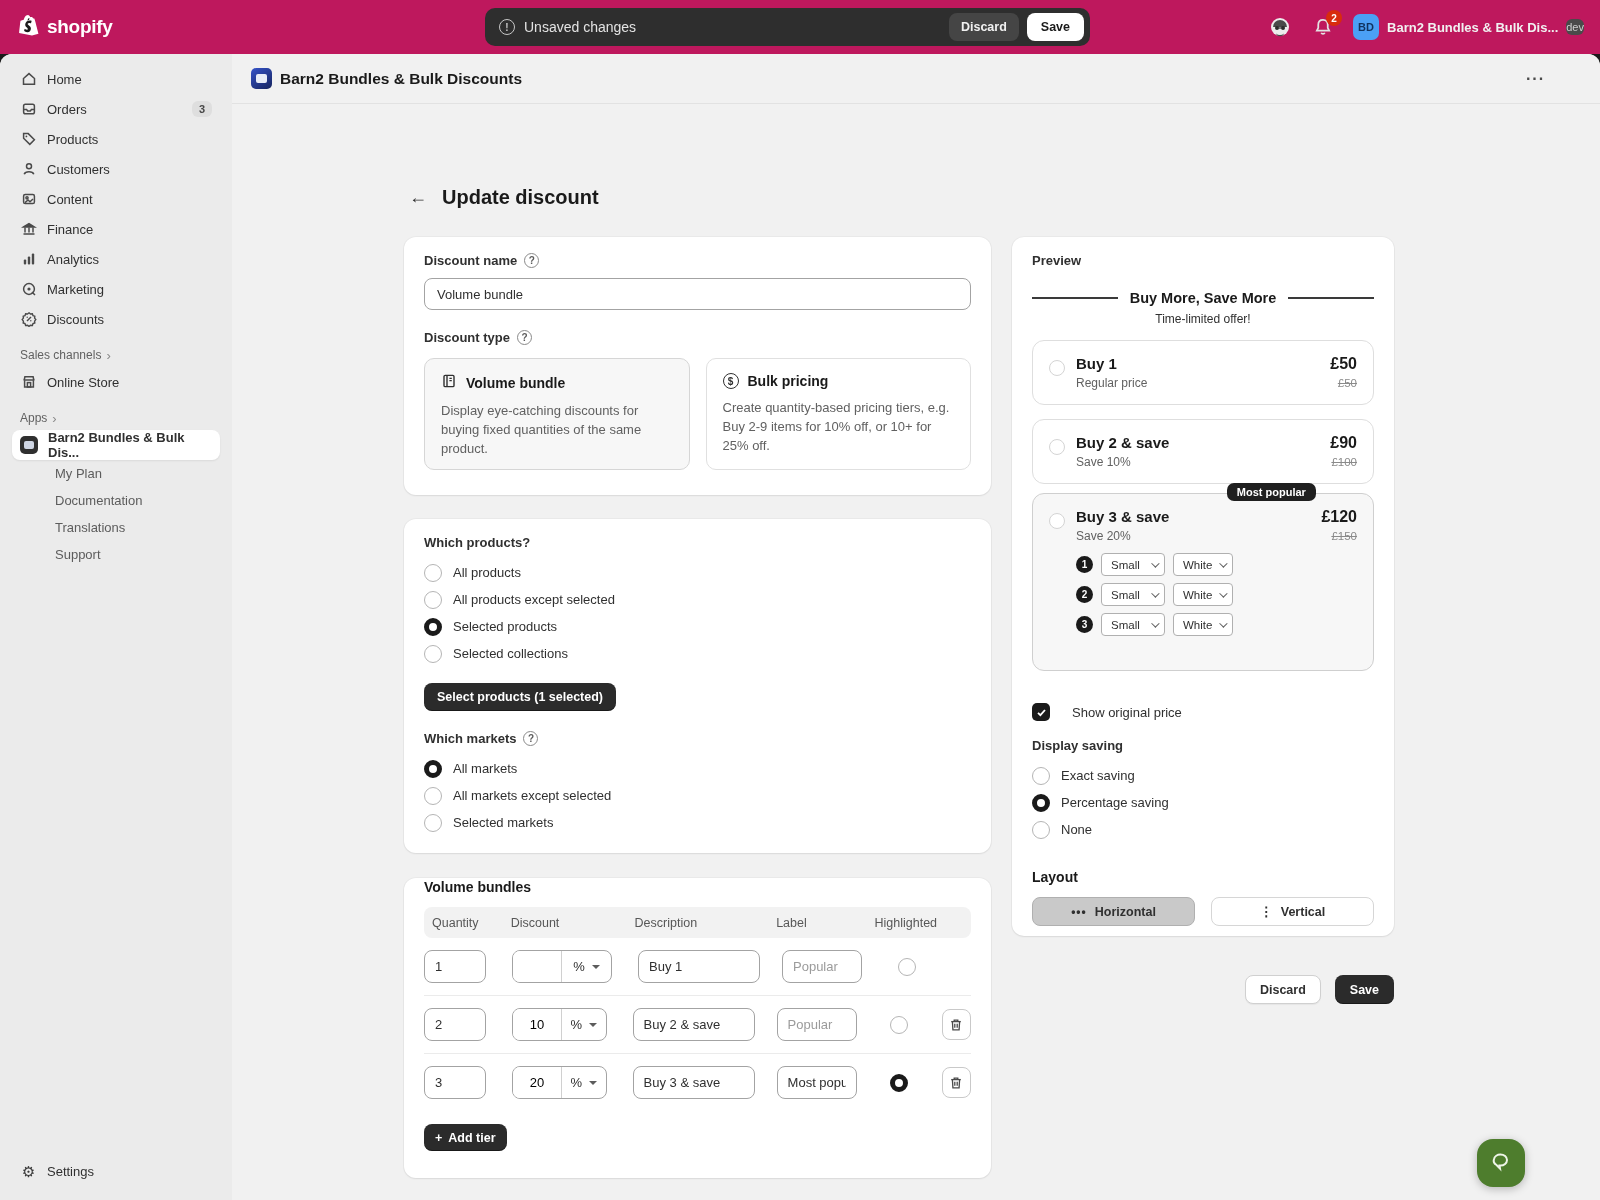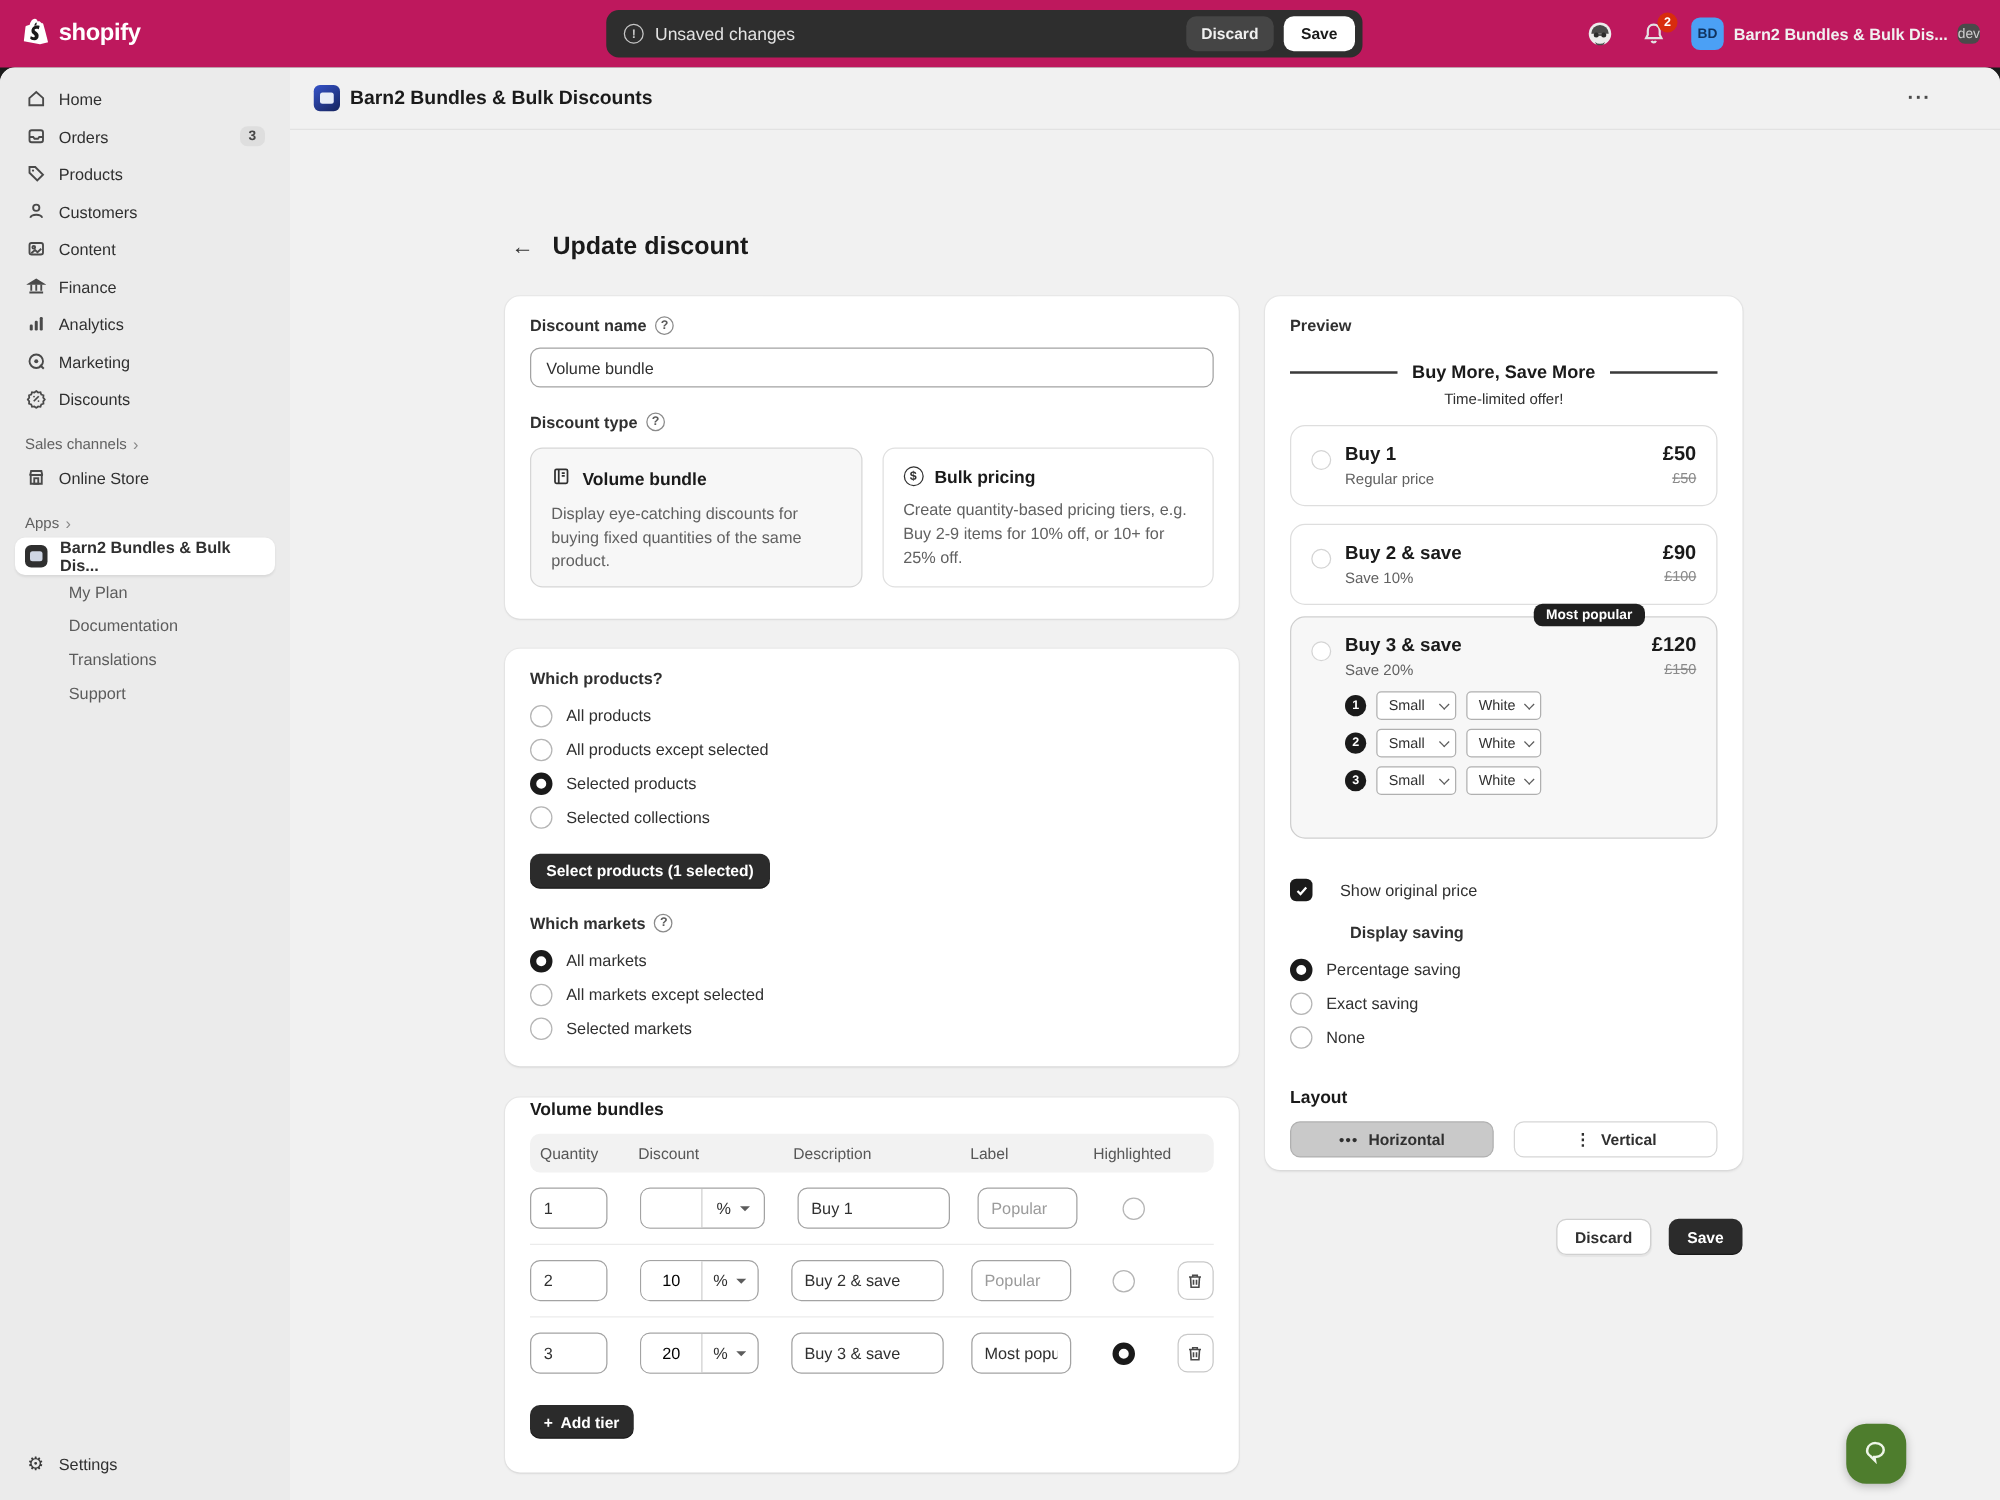--- a/index.html
+++ b/index.html
@@ -118,21 +118,21 @@
   .price-was { font-size:11.5px; color:#8a8a8a; text-decoration:line-through; margin-top:4px; }
   .most-pop { position:absolute; top:-11px; left:57%; background:#1f1f1f; color:#fff; font-size:11px; font-weight:600; padding:3px 10px; border-radius:7px; white-space:nowrap; }
   .variant-rows { margin-top:10px; }
   .variant-row { display:flex; align-items:center; gap:8px; margin-top:7px; }
   .num-badge { width:17px; height:17px; border-radius:50%; background:#1a1a1a; color:#fff; font-size:10px; font-weight:700; display:flex; align-items:center; justify-content:center; }
   .mini-select { height:23px; border:1px solid #b0b0b0; border-radius:4px; background:#fff; display:flex; align-items:center; justify-content:space-between; padding:0 7px 0 9px; font-size:11.5px; color:#303030; }
   .ms-size { width:64px; } .ms-color { width:60px; }
   .chev-thin { width:6px; height:6px; border-right:1.4px solid #5c5c5c; border-bottom:1.4px solid #5c5c5c; transform:rotate(45deg) translateY(-2px); }
   .check-row { display:flex; align-items:center; gap:22px; margin-top:32px; font-size:13px; color:#303030; }
   .checkbox { width:18px; height:18px; border-radius:5px; background:#1a1a1a; display:flex; align-items:center; justify-content:center; }
-  .sec-label { font-size:13px; font-weight:600; color:#303030; margin-top:17px;margin-left:48px; }
+  .sec-label { font-size:13px; font-weight:600; color:#303030; margin-top:17px; }
   .layout-label { font-size:14px; font-weight:700; color:#1a1a1a; margin-top:26px; }
   .layout-btns { display:flex; gap:16px; margin-top:12px; }
   .layout-btn { flex:1; height:29px; border-radius:8px; font-size:12.5px; font-weight:600; display:flex; align-items:center; justify-content:center; gap:8px; color:#303030; }
   .layout-btn.sel { background:#c9c9c9; border:1px solid #b0b0b0; }
   .layout-btn.unsel { background:#fff; border:1px solid #d6d6d6; }
   .dots-h { letter-spacing:1px; font-size:12px; color:#303030; font-weight:700; }
   .dots-v { font-size:13px; color:#303030; font-weight:700; }
   .right-footer { display:flex; justify-content:flex-end; gap:14px; margin-top:39px; }
   .btn-white { background:#fff; border:1px solid #d0d0d0; border-radius:8px; height:29px; padding:0 14px; font-size:12.5px; font-weight:600; color:#303030; box-shadow:0 1px 1px rgba(0,0,0,.05); }
   .btn-save { height:29px; padding:0 15px; font-size:12.5px; }
@@ -582,26 +582,26 @@
               <svg width="11" height="11" viewBox="0 0 11 11" fill="none" stroke="#fff" stroke-width="1.8">
                 <path d="M2 5.8 L4.4 8.2 L9 3"></path>
               </svg>
             </span>
           <span>Show original price</span>
         </div>
 
         <div class="sec-label">Display saving</div>
         <div class="radio-group">
           <div class="radio-row">
+              <span class="radio"></span>
+              <span>Exact saving</span>
+            </div>
+          <div class="radio-row">
               <span class="radio sel"></span>
               <span>Percentage saving</span>
-            </div>
-          <div class="radio-row">
-              <span class="radio"></span>
-              <span>Exact saving</span>
             </div>
           <div class="radio-row">
               <span class="radio"></span>
               <span>None</span>
             </div>
         </div>
 
         <div class="layout-label">Layout</div>
         <div class="layout-btns">
           <button class="layout-btn sel">

